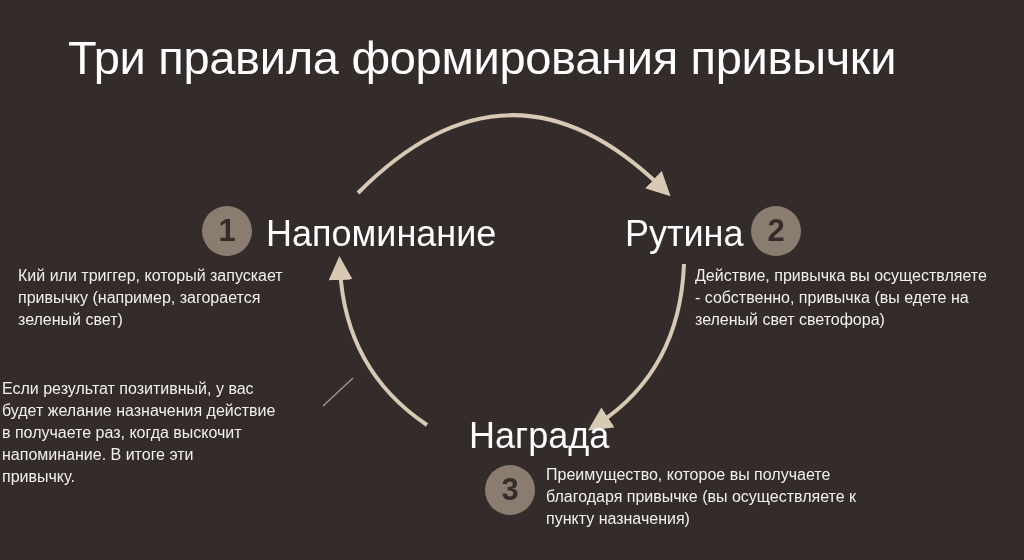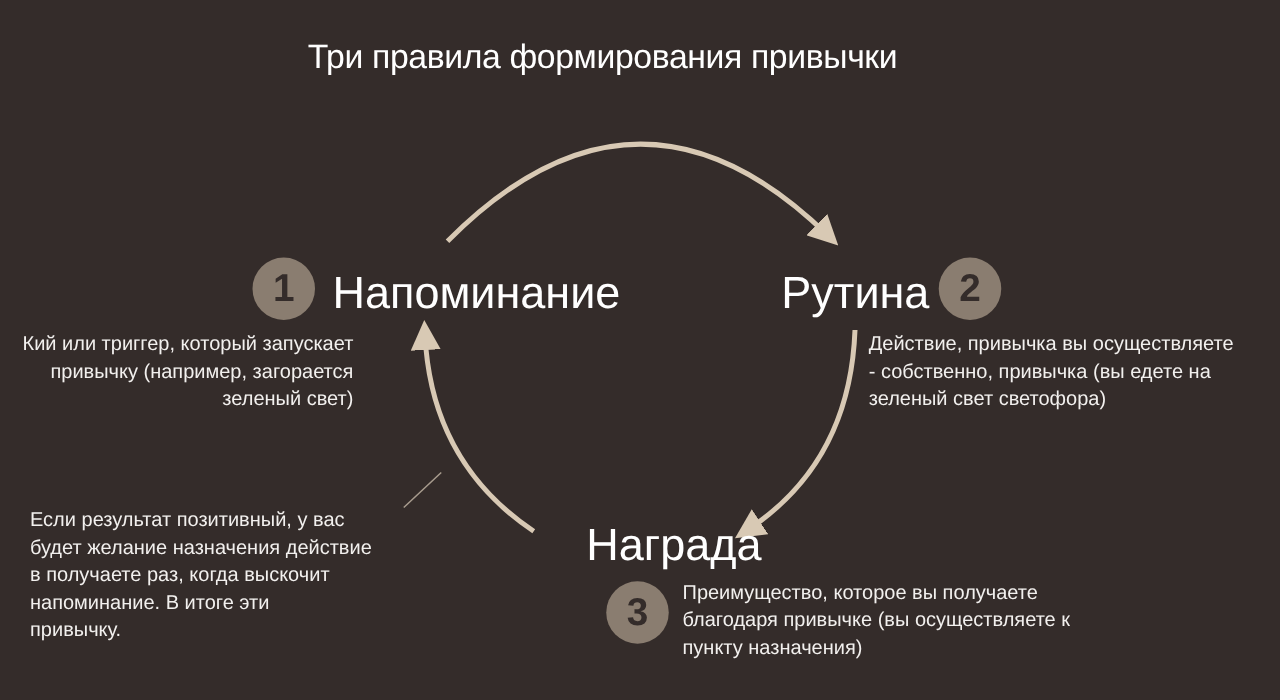--- a/index.html
+++ b/index.html
@@ -1,17 +1,17 @@
 <!DOCTYPE html>
 <html><head>
 <meta charset="utf-8">
 <style>
   html, body { margin:0; padding:0; }
   body { width:1024px; height:560px; background:#342c2a; position:relative; overflow:hidden; font-family:"Liberation Sans", sans-serif; color:#ffffff; }
-  .title { position:absolute; left:0; width:964px; top:30px; text-align:center; font-size:27px; font-weight:400; letter-spacing:-0.3px; }
+  .title { position:absolute; left:0; width:964px; top:30px; text-align:center; font-size:47px; font-weight:400; letter-spacing:-0.3px; }
   svg.arrows { position:absolute; left:0; top:0; }
   .badge { position:absolute; width:50px; height:50px; border-radius:50%; background:#8a7d70; color:#342c2a; font-weight:700; font-size:31px; text-align:center; line-height:50px; }
   .stage { position:absolute; font-size:36px; font-weight:400; }
   .desc { position:absolute; font-size:16px; line-height:22px; color:#f2f0ee; }
 </style>
 </head>
 <body>
 
 <div class="title">Три правила формирования привычки</div>
 
@@ -22,21 +22,21 @@
     </marker>
   </defs>
   <path d="M358,193 Q510,40 662,188" fill="none" stroke="#d8c9b4" stroke-width="4" marker-end="url(#ah)"></path>
   <path d="M684,264 Q680,370 598,424" fill="none" stroke="#d8c9b4" stroke-width="4" marker-end="url(#ah)"></path>
   <path d="M427,425 Q345,370 340,268" fill="none" stroke="#d8c9b4" stroke-width="4" marker-end="url(#ah)"></path>
   <line x1="323" y1="406" x2="353" y2="378" stroke="#a89c8e" stroke-width="1.2"></line>
 </svg>
 
 <div class="badge" style="left:202px;top:206px;">1</div>
 <div class="stage" style="left:266px;top:213px;">Напоминание</div>
-<div class="desc" style="left:18px;top:265px;text-align:right;">
+<div class="desc" style="left:18px;top:265px;">
   <div>Кий или триггер, который запускает</div>
   <div>привычку (например, загорается</div>
   <div>зеленый свет)</div>
 </div>
 
 <div class="stage" style="left:625px;top:213px;">Рутина</div>
 <div class="badge" style="left:751px;top:206px;">2</div>
 <div class="desc" style="left:695px;top:265px;">
   <div>Действие, привычка вы осуществляете</div>
   <div>- собственно, привычка (вы едете на</div>
@@ -44,19 +44,19 @@
 </div>
 
 <div class="stage" style="left:455px;top:415px;margin-left:14px;">Награда</div>
 <div class="badge" style="left:485px;top:465px;">3</div>
 <div class="desc" style="left:546px;top:464px;">
   <div>Преимущество, которое вы получаете</div>
   <div>благодаря привычке (вы осуществляете к</div>
   <div>пункту назначения)</div>
 </div>
 
-<div class="desc" style="left:24px;top:378px;margin-top:28px;">
+<div class="desc" style="left:2px;top:378px;">
   <div>Если результат позитивный, у вас</div>
   <div>будет желание назначения действие</div>
   <div>в получаете раз, когда выскочит</div>
   <div>напоминание. В итоге эти</div>
   <div>привычку.</div>
 </div>
 
 </body></html>

